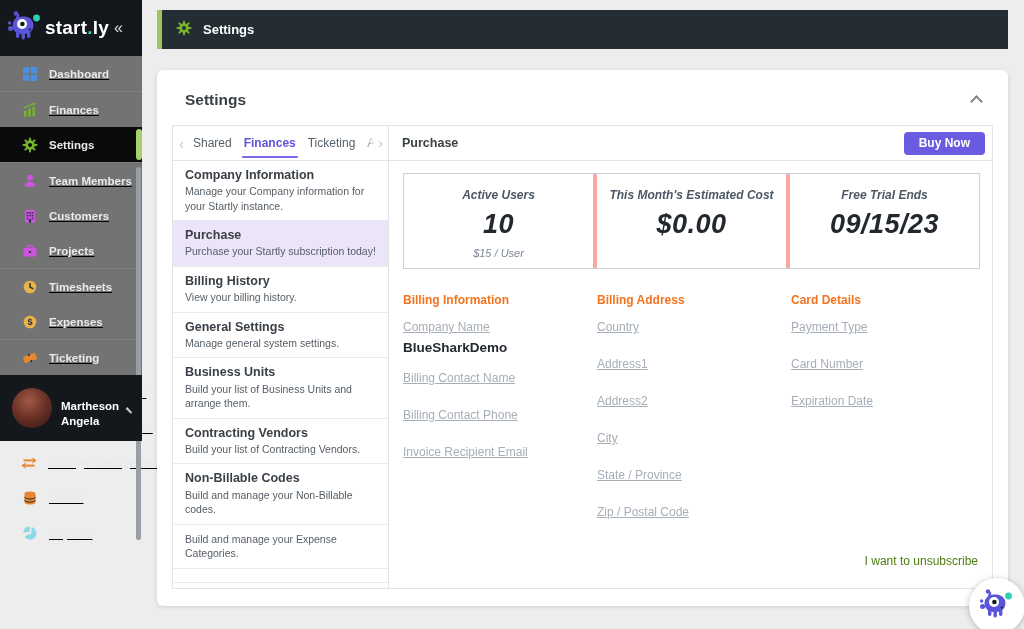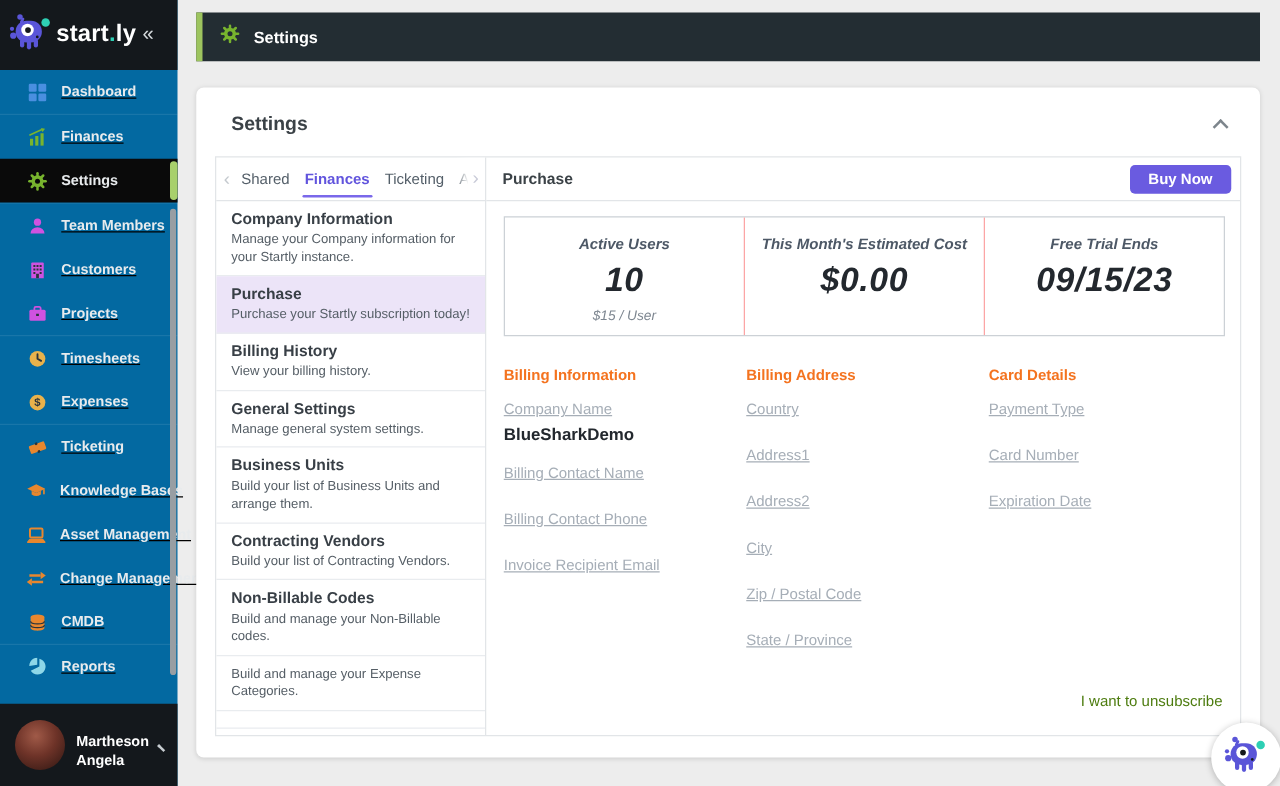--- a/index.html
+++ b/index.html
@@ -1,20 +1,20 @@
 <!DOCTYPE html>
 <html><head>
 <meta charset="utf-8">
 <style>
   * { margin:0; padding:0; box-sizing:border-box; }
   body { font-family:"Liberation Sans", sans-serif; }
   .screen { position:relative; width:1024px; height:629px; background:#ededed; overflow:hidden; }
 
   
-  .sidebar { position:absolute; left:0; top:0; width:142px; height:629px; background:#0369a1; }
+  .sidebar { position:absolute; left:0; top:0; width:142px; height:441px; background:#737373; }
   .logo-area { height:56px; background:#14181c; display:flex; align-items:center; padding-left:7px; }
   .logo-text { color:#fff; font-weight:bold; font-size:19px; margin-left:2px; letter-spacing:.2px; }
   .logo-dot { color:#2ecfb4; }
   .collapse-glyph { color:#d6dadd; font-size:16px; margin-left:5px; }
   .nav-item { height:35px; display:flex; align-items:center; padding-left:21px; gap:11px; cursor:pointer; position:relative;text-decoration:underline; }
   .nav-item .nlabel { color:#e8ebed; font-size:11.5px; font-weight:600; white-space:nowrap; }
   .nav-item.active { background:#0a0a0a; }
   .active-indicator { position:absolute; right:0; top:2px; bottom:2px; width:6px; background:#a8d06c; border-radius:3px; }
   .nav-divider { height:1px; background:rgba(255,255,255,.09); }
   .nicon { width:17px; height:17px; display:flex; align-items:center; justify-content:center; }
@@ -50,21 +50,21 @@
   .menu-title { font-size:12.5px; font-weight:bold; color:#383f46; line-height:1.3; }
   .menu-desc { font-size:10.5px; color:#555e66; line-height:1.38; margin-top:1px; }
 
   .right-col { flex:1; display:flex; flex-direction:column; min-width:0; }
   .purchase-head { height:35px; flex:none; border-bottom:1px solid #e2e5e8; display:flex; align-items:center; justify-content:space-between; padding:0 7px 0 13px; }
   .purchase-title { font-size:12.5px; font-weight:bold; color:#3b4247; }
   .buy-btn { background:#6a5be0; color:#fff; font-size:12px; font-weight:bold; border:none; border-radius:4px; height:23px; padding:0 15px; cursor:pointer; font-family:"Liberation Sans",sans-serif; }
   .purchase-body { flex:1; padding:12px 12px 0 14px; display:flex; flex-direction:column; }
   .stats { display:flex; border:1px solid #ccd1d6; height:96px; flex:none; }
   .stat-cell { flex:1; display:flex; flex-direction:column; align-items:center; padding-top:14px;font-style:italic; }
-  .stat-cell + .stat-cell { border-left:1px solid #fca5a5;align-items:center; }
+  .stat-cell + .stat-cell { border-left:4px solid #fca5a5;align-items:center; }
   .stat-label { font-size:12px; font-weight:bold; color:#4d5866; }
   .stat-value { font-size:27px; font-weight:bold; color:#23282e; margin-top:7px; letter-spacing:.5px; }
   .stat-sub { font-size:11px; color:#7d8690; margin-top:7px; }
 
   .form { display:flex; margin-top:24px; }
   .form-col { width:194px; flex:none; }
   .form-col:last-child { flex:1; }
   .sec-title { font-size:12px; font-weight:bold; color:#f4731f; margin-bottom:13px; }
   .field { margin-bottom:23px; cursor:text; }
   .field-label { font-size:12px; color:#a6aeb7;text-decoration:underline; }
@@ -406,24 +406,24 @@
               <div class="field">
                 <div class="field-label">Address1</div>
               </div>
               <div class="field">
                 <div class="field-label">Address2</div>
               </div>
               <div class="field">
                 <div class="field-label">City</div>
               </div>
               <div class="field">
+                <div class="field-label">State / Province</div>
+              </div>
+              <div class="field">
                 <div class="field-label">Zip / Postal Code</div>
-              </div>
-              <div class="field">
-                <div class="field-label">State / Province</div>
               </div>
             </div>
 
             <div class="form-col">
               <div class="sec-title">Card Details</div>
               <div class="field">
                 <div class="field-label">Payment Type</div>
               </div>
               <div class="field">
                 <div class="field-label">Card Number</div>

